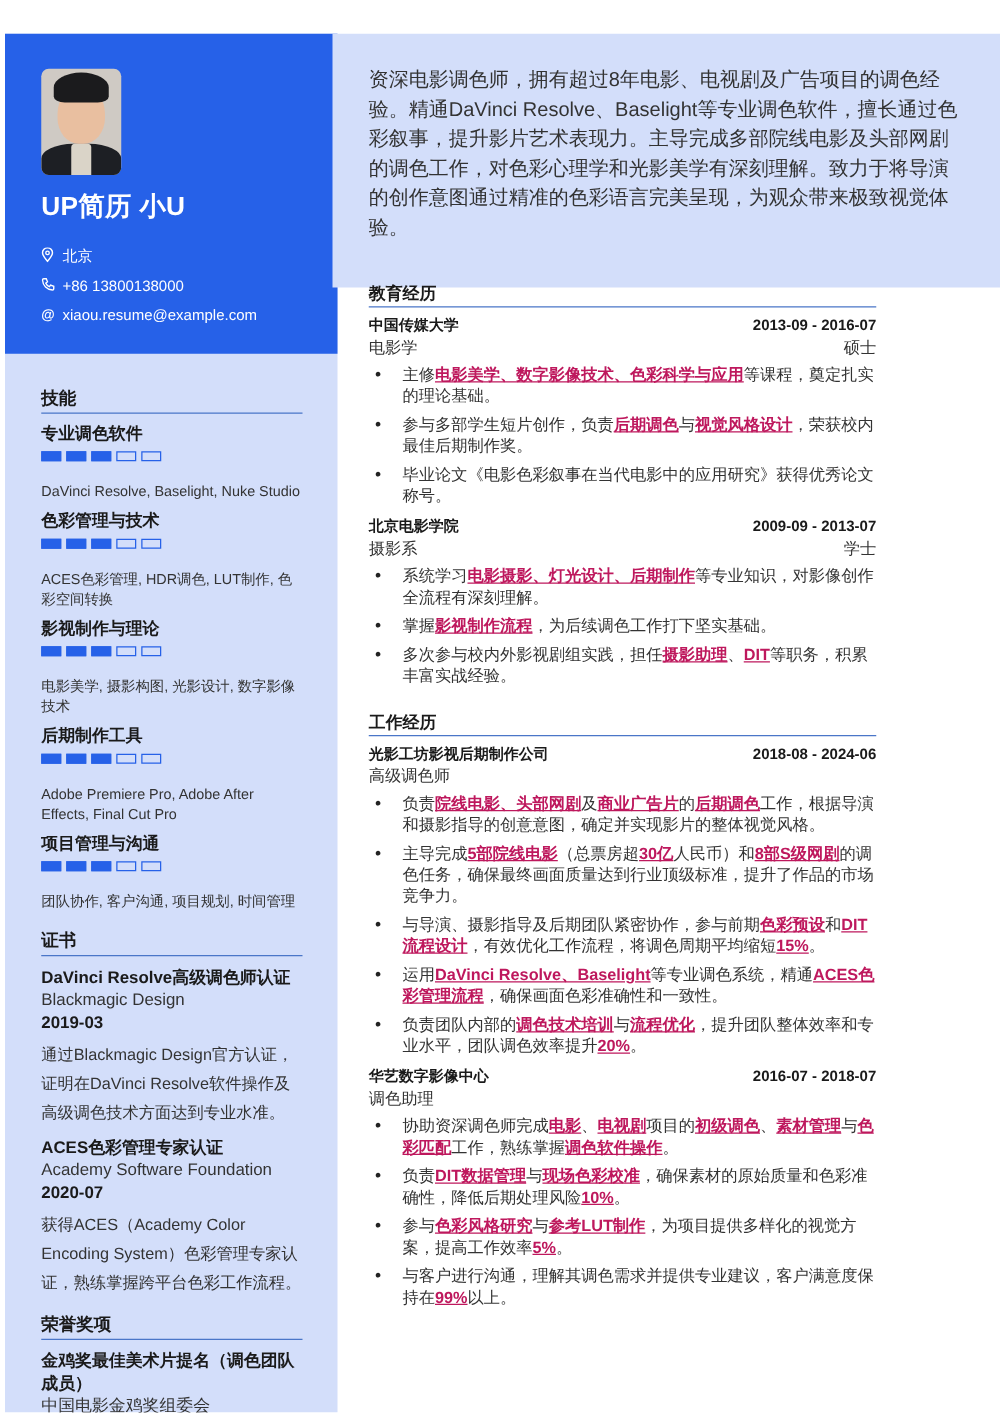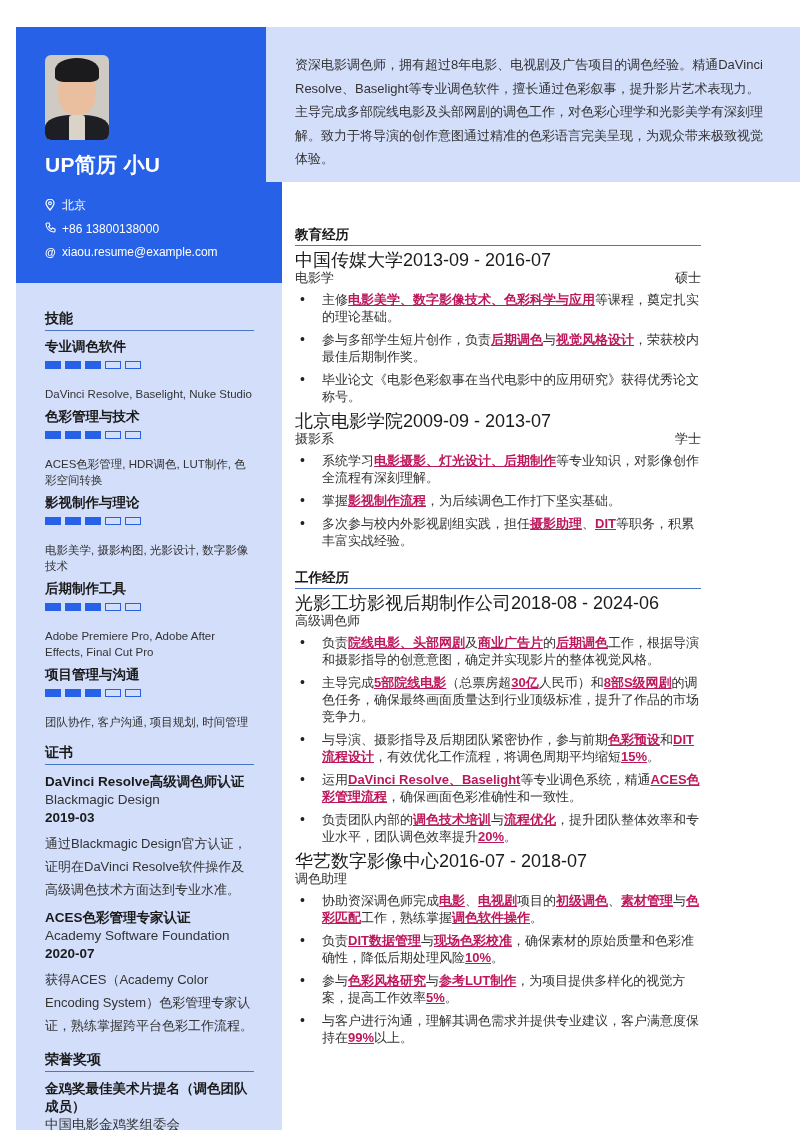--- a/index.html
+++ b/index.html
@@ -2,21 +2,21 @@
 <html><head>
 <meta charset="utf-8">
 <style>
   * { box-sizing: border-box; margin: 0; padding: 0; }
   html, body { width: 800px; height: 1130px; overflow: hidden; background: #ffffff; }
   body { font-family: "Liberation Sans", "DejaVu Sans", sans-serif; color: #222; position: relative; }
 
   .topstrip { position: absolute; left: 0; top: 0; width: 800px; height: 27px; background: #ffffff; }
 
   
-  .sidebar { position: absolute; left: 16px; top: 27px; width: 266px; height: 1103px; background: #d3defa; }
+  .sidebar { position: absolute; left: 4px; top: 27px; width: 266px; height: 1103px; background: #d3defa; }
   .sb-header { background: #2661e8; height: 256px; padding: 28px 28px 0 29px; color: #fff; }
   .photo { width: 64px; height: 85px; border-radius: 6px; overflow: hidden; background: #cfcac4; position: relative; }
   .photo .head { position: absolute; left: 13px; top: 14px; width: 38px; height: 46px; border-radius: 48% 48% 45% 45%; background: #e9bfa0; }
   .photo .hair { position: absolute; left: 10px; top: 3px; width: 44px; height: 24px; border-radius: 50% 50% 20% 20%; background: #1b1b1d; }
   .photo .body { position: absolute; left: 0; top: 60px; width: 64px; height: 30px; border-radius: 40% 40% 0 0; background: #1d1f24; }
   .photo .shirt { position: absolute; left: 24px; top: 60px; width: 16px; height: 28px; background: #dad4c8; border-radius: 3px; }
   .sb-name { font-size: 21px; font-weight: bold; margin-top: 11px; letter-spacing: 0.3px; }
   .contact { margin-top: 15px; }
   .contact-row { display: flex; align-items: center; font-size: 12px; height: 23px; }
   .contact-row .ic { width: 16px; font-size: 11px; margin-right: 1px; }
@@ -29,25 +29,25 @@
   .bar.on { background: #2661e8; }
   .skill-desc { font-size: 11.5px; color: #333; line-height: 16px; margin-top: 17px; }
 
   .cert { margin-top: 8px; }
   .cert-title { font-size: 13.5px; font-weight: bold; color: #1a1a1a; line-height: 18px; }
   .cert-org { font-size: 13.5px; color: #333; line-height: 18px; }
   .cert-date { font-size: 13.5px; font-weight: bold; color: #1a1a1a; line-height: 18px; }
   .cert-desc { font-size: 13px; color: #333; line-height: 23px; margin-top: 5px; }
 
   
-  .summary { position: absolute; left: 266px; top: 27px; width: 534px; height: 155px; background: #d3defa; padding: 26px 28px 0 29px; font-size: 13px; line-height: 23.5px; color: #333; }
+  .summary { position: absolute; left: 266px; top: 27px; width: 534px; height: 203px; background: #d3defa; padding: 26px 28px 0 29px; font-size: 16px; line-height: 23.5px; color: #333; }
   .main { position: absolute; left: 266px; top: 198px; width: 463px; padding: 28px 28px 0 29px; }
   .sec-title { font-size: 13.5px; font-weight: bold; color: #1a1a1a; padding-bottom: 1px; border-bottom: 1.5px solid #4a76c8; margin-bottom: 6px; }
   .entry { margin-bottom: 8px; }
-  .entry-head { display: flex; justify-content: flex-start; font-size: 18px; font-weight: normal; color: #1a1a1a; line-height: 17px; }
+  .entry-head { display: flex; justify-content: space-between; font-size: 12px; font-weight: bold; color: #1a1a1a; line-height: 17px; }
   .entry-sub { display: flex; justify-content: space-between; font-size: 13px; color: #333; line-height: 17px; }
   ul.points { list-style: none; margin-top: 5px; }
   ul.points li { position: relative; padding-left: 27px; font-size: 13px; color: #333; line-height: 17px; margin-bottom: 6px; }
   ul.points li::before { content: "•"; position: absolute; left: 5px; top: 0; font-size: 14px; color: #222; }
   ul.points li b { color: #be185d; text-decoration: underline; }
   .gap { height: 12px; }
 </style>
 </head>
 <body>
 

